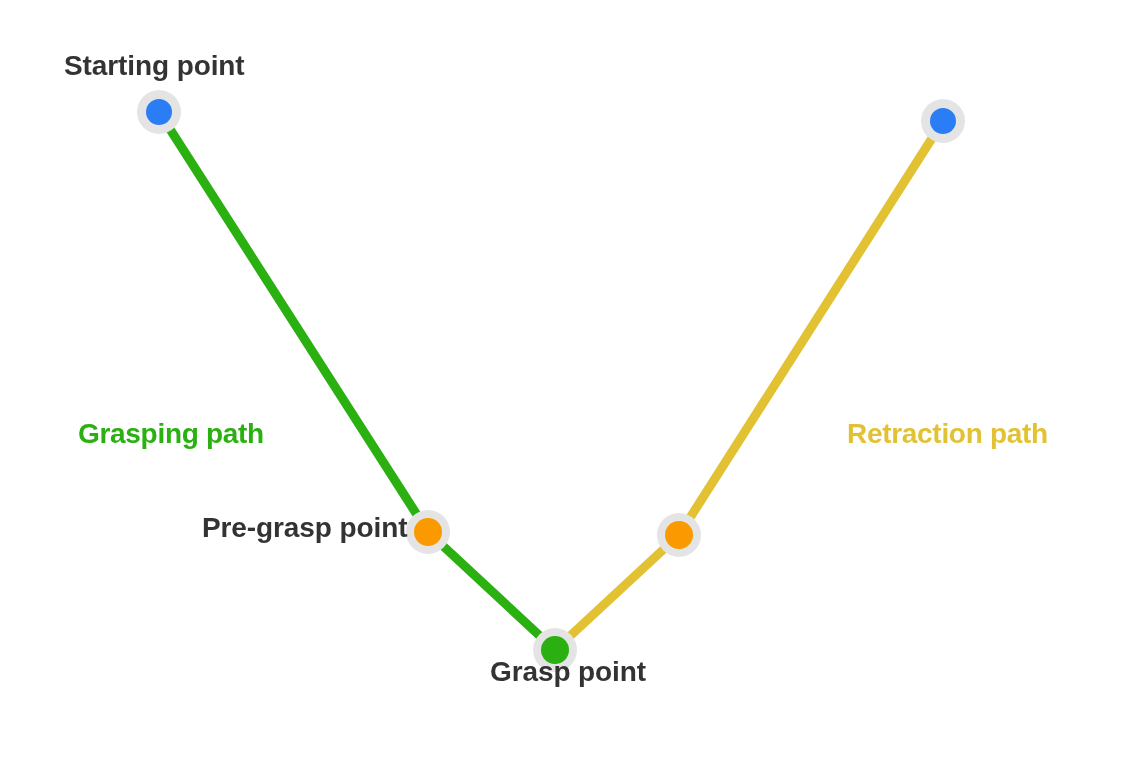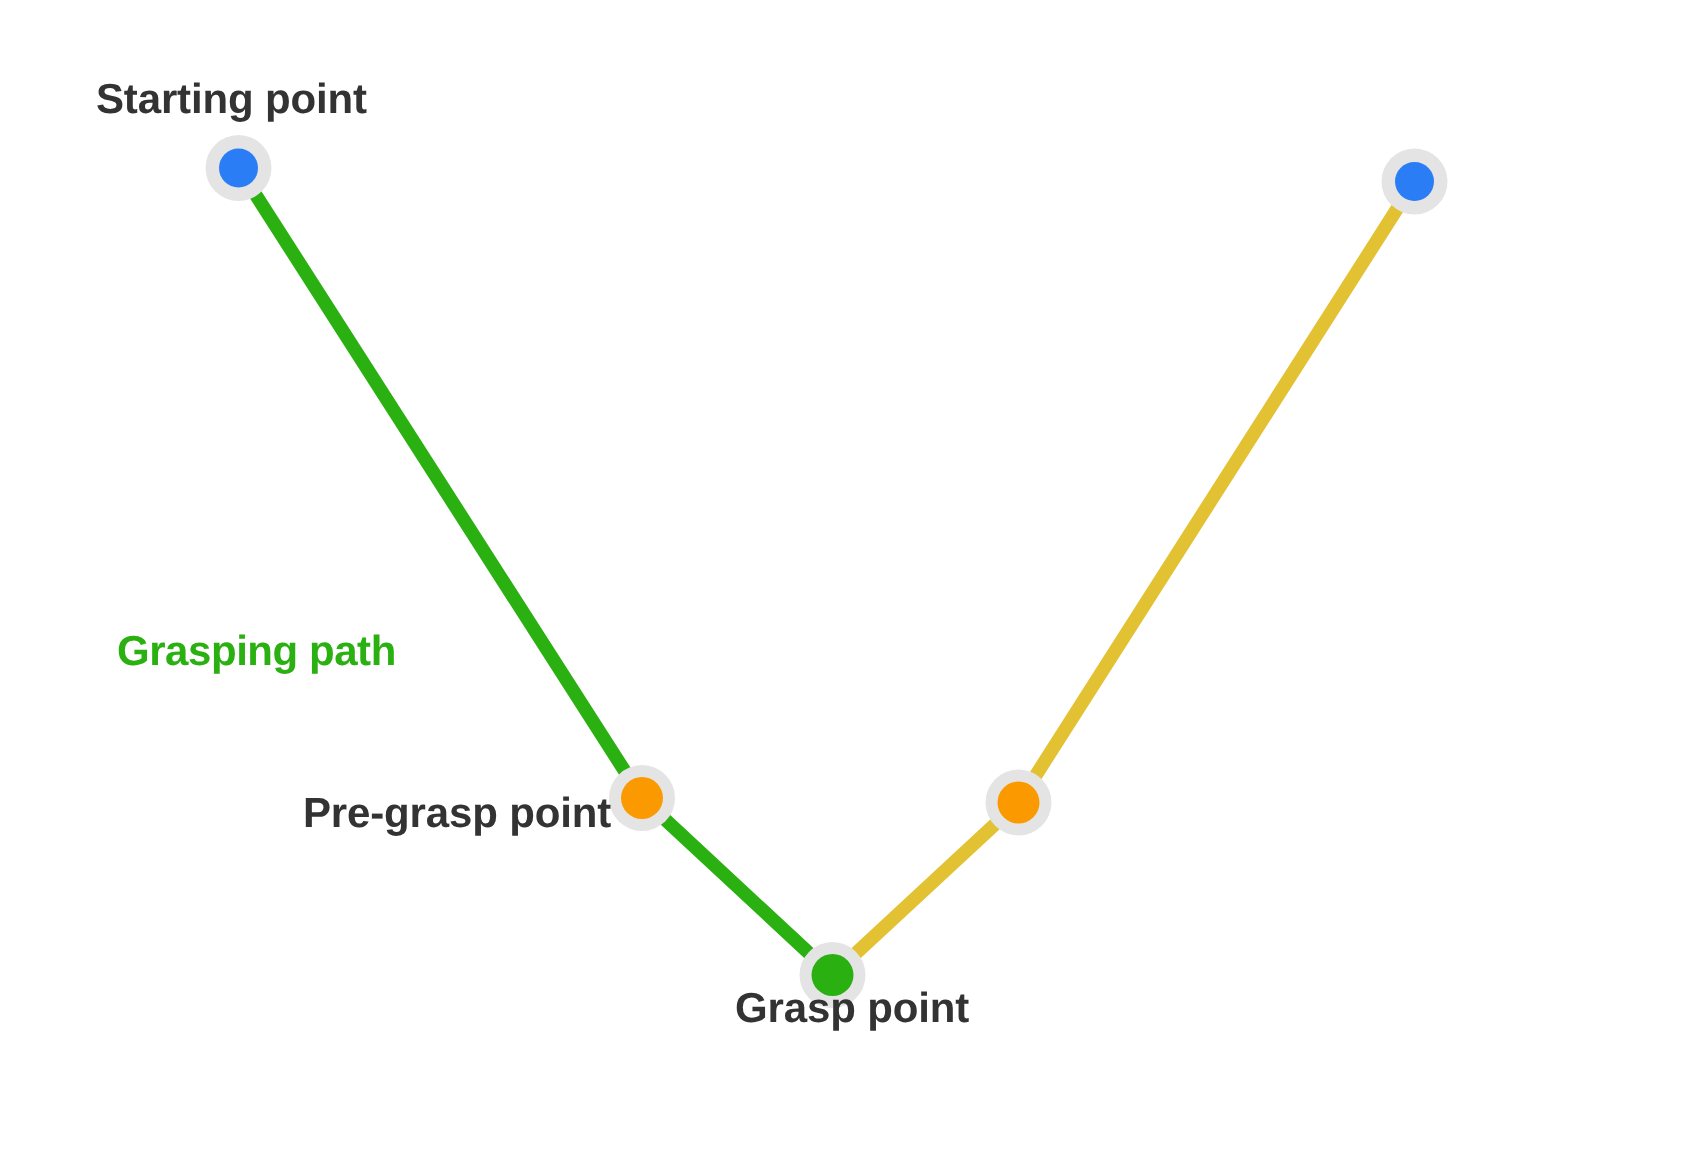--- a/index.html
+++ b/index.html
@@ -61,21 +61,21 @@
   #marker-pre-retraction{ left: 657px; top: 513px; width: 44px; height: 44px; }
   #marker-retraction    { left: 921px; top:  99px; width: 44px; height: 44px; }
 
   .core-blue   { width: 26px; height: 26px; }
   .core-orange { width: 28px; height: 28px; }
   .core-green  { width: 28px; height: 28px; }
 
   
   #label-starting       { left:  64px; top:  50px; }
   #label-retraction     { left: 846px; top:  57px; }
-  #label-pre-grasp      { left: 202px; top: 526px; }
+  #label-pre-grasp      { left: 202px; top: 512px; }
   #label-pre-retraction { left: 722px; top: 527px; }
   #label-grasp          { left: 490px; top: 656px; }
 
   #label-grasping-path  { left:  30px; top: 418px; margin-left: 48px; }
   #label-retraction-path{ left: 847px; top: 418px; }
 </style>
 </head>
 <body>
 
 <div id="diagram-root">
@@ -108,14 +108,15 @@
   <div id="label-starting" class="node-label">Starting point</div>
 
   <div id="label-pre-grasp" class="node-label">Pre-grasp point</div>
 
   <div id="label-grasp" class="node-label">Grasp point</div>
 
 
 
   <div id="label-grasping-path" class="path-label" style="color:#2ab010;">Grasping path</div>
 
+  <div id="label-retraction-path" class="path-label" style="color:#e2c233;">Retraction path</div>
 
 </div>
 
 </body></html>

